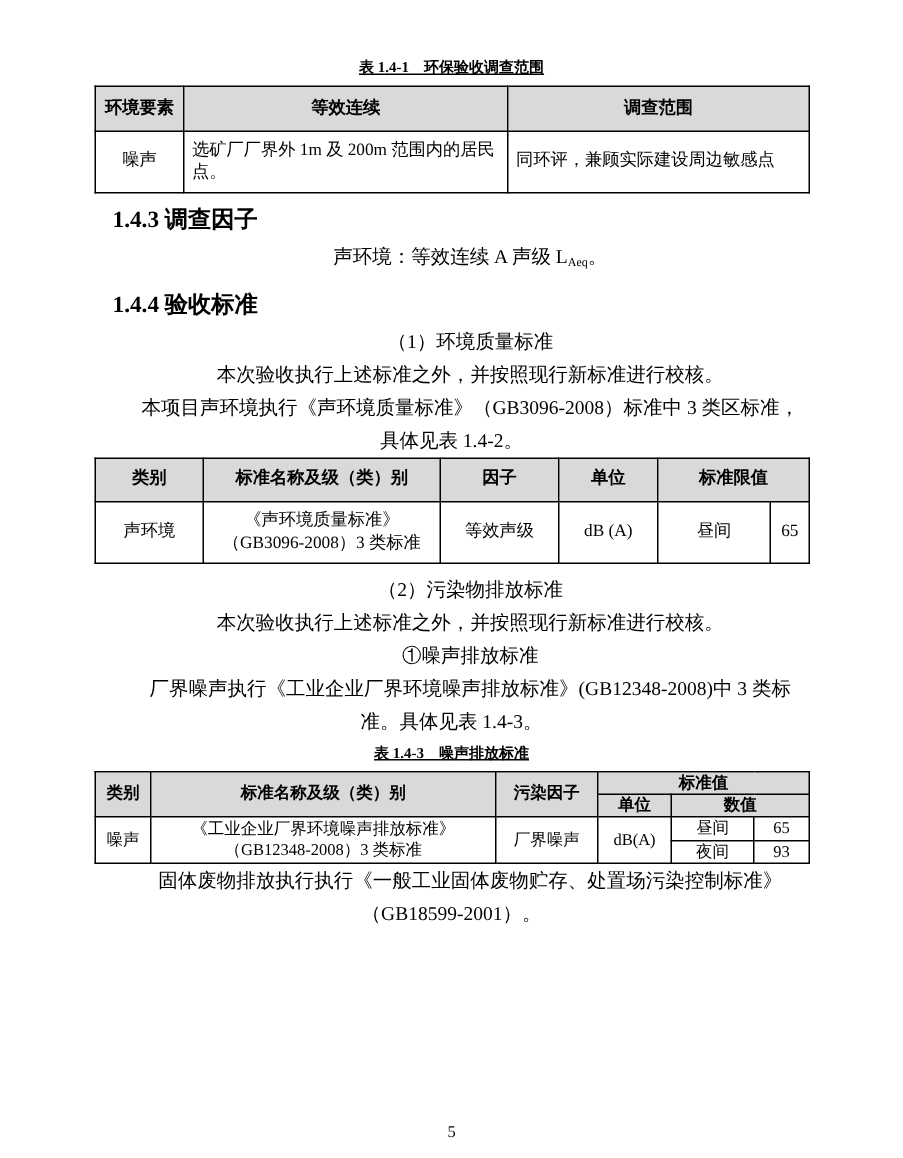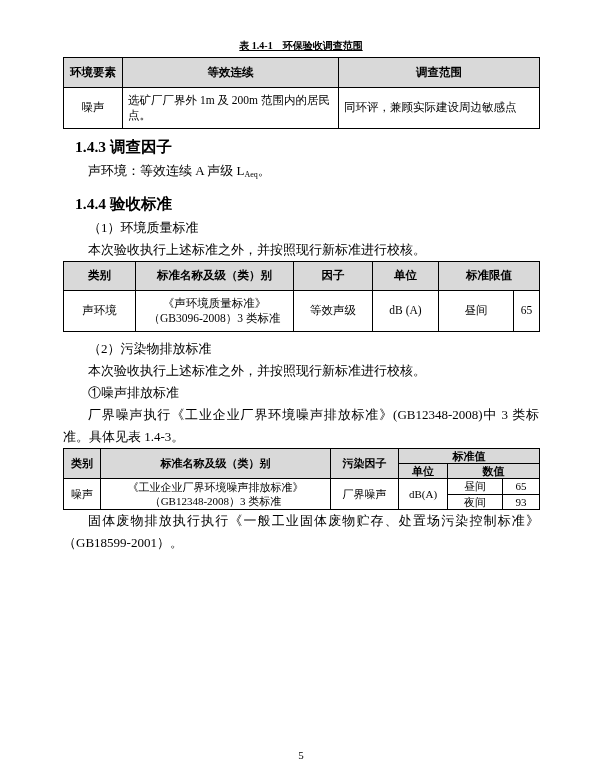--- a/index.html
+++ b/index.html
@@ -46,20 +46,21 @@
     font-weight:bold;
     margin:8px 0 3px 0;
     padding-left:12px;
     line-height:20px;
   }
   p.body {
     font-size:13px;
     line-height:22px;
     margin:0;
     width:476px;
+    text-align:center;
   }
   p.mt { margin-top:6px; }
   .indent { text-indent:25px; }
   .justify { text-align:justify; }
   sub.sub { font-size:8px; vertical-align:-2px; }
   .page-number {
     position:absolute;
     bottom:10px; left:0; right:0;
     text-align:center;
     font-size:11px;
@@ -91,20 +92,21 @@
       </tr>
     </tbody>
   </table>
 
   <h2 class="sec">1.4.3 调查因子</h2>
   <p class="body indent"><span>声环境：等效连续 A 声级 L</span><sub class="sub">Aeq</sub><span>。</span></p>
 
   <h2 class="sec">1.4.4 验收标准</h2>
   <p class="body indent">（1）环境质量标准</p>
   <p class="body indent">本次验收执行上述标准之外，并按照现行新标准进行校核。</p>
+  <p class="body indent justify">本项目声环境执行《声环境质量标准》（GB3096-2008）标准中 3 类区标准，具体见表 1.4-2。</p>
 
   <table class="t t2">
     <colgroup>
         <col style="width:72px">
         <col style="width:158px">
         <col style="width:79px">
         <col style="width:66px">
         <col style="width:75px">
         <col style="width:26px">
       </colgroup>
@@ -128,20 +130,21 @@
         <td>65</td>
       </tr>
     </tbody>
   </table>
 
   <p class="body indent mt">（2）污染物排放标准</p>
   <p class="body indent">本次验收执行上述标准之外，并按照现行新标准进行校核。</p>
   <p class="body indent">①噪声排放标准</p>
   <p class="body indent justify">厂界噪声执行《工业企业厂界环境噪声排放标准》(GB12348-2008)中 3 类标准。具体见表 1.4-3。</p>
 
+  <div class="table-caption">表 1.4-3　噪声排放标准</div>
   <table class="t t3">
     <colgroup>
         <col style="width:37px">
         <col style="width:230px">
         <col style="width:68px">
         <col style="width:49px">
         <col style="width:55px">
         <col style="width:37px">
       </colgroup>
     <tbody>

